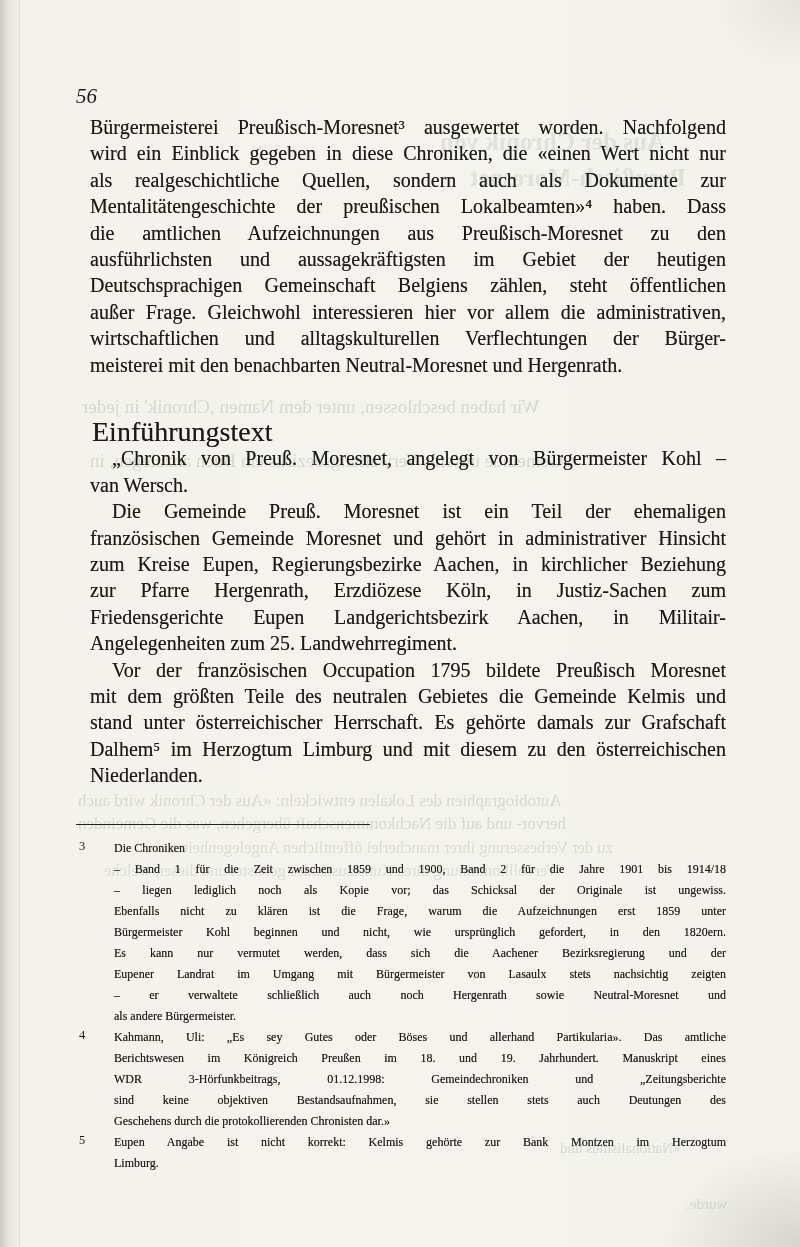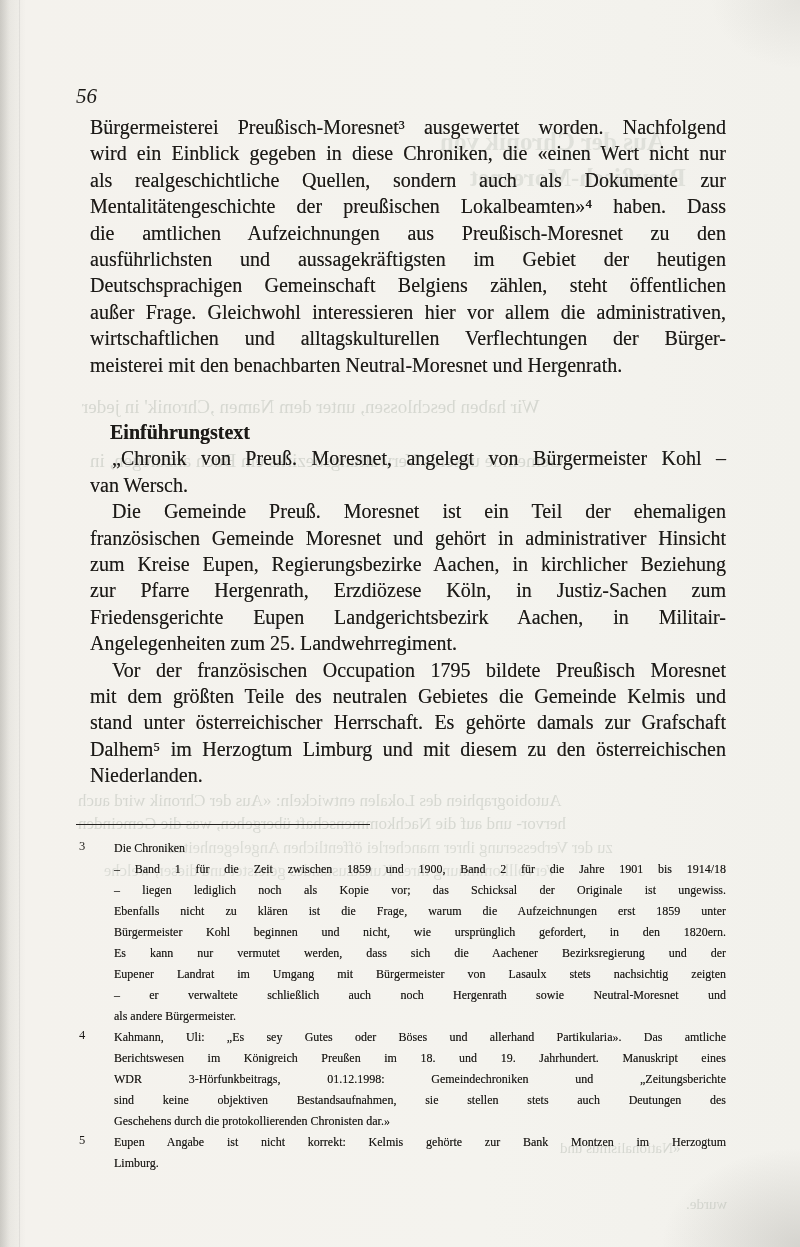--- a/index.html
+++ b/index.html
@@ -19,21 +19,21 @@
 
   
   .pagenum{position:absolute;left:76px;top:84px;font-size:21px;z-index:2;font-style:italic;}
   .para-block{position:absolute;left:76px;width:650px;z-index:2;}
   #para1{top:114px;}
   #body2{top:419px;}
   .tline{font-size:20px;line-height:26.4px;text-align:justify;text-align-last:justify;
     text-shadow:0 0 .5px rgba(20,18,15,.55);margin-left:14px;}
   .tline.no-just{text-align-last:left;}
   .tline.first-indent{text-indent:22px;}
-  .heading{font-size:20px;line-height:26.4px;font-weight:bold;margin-left:34px;
+  .heading{font-size:28px;line-height:26.4px;font-weight:normal;margin-left:16px;
     text-shadow:0 0 .5px rgba(20,18,15,.6);}
 
   
   .fn-rule{position:absolute;left:76px;top:824px;width:294px;border-top:1.7px solid #24221f;z-index:2;}
   .footnotes{position:absolute;left:76px;top:838px;width:650px;z-index:2;}
   .footnote{position:relative;padding-left:24px;}
   .fn-num{position:absolute;left:3px;top:1px;font-size:12.5px;}
   .footnote .tline{font-size:12px;line-height:21px;}
   .footnote .tline.dash-indent{}
 

